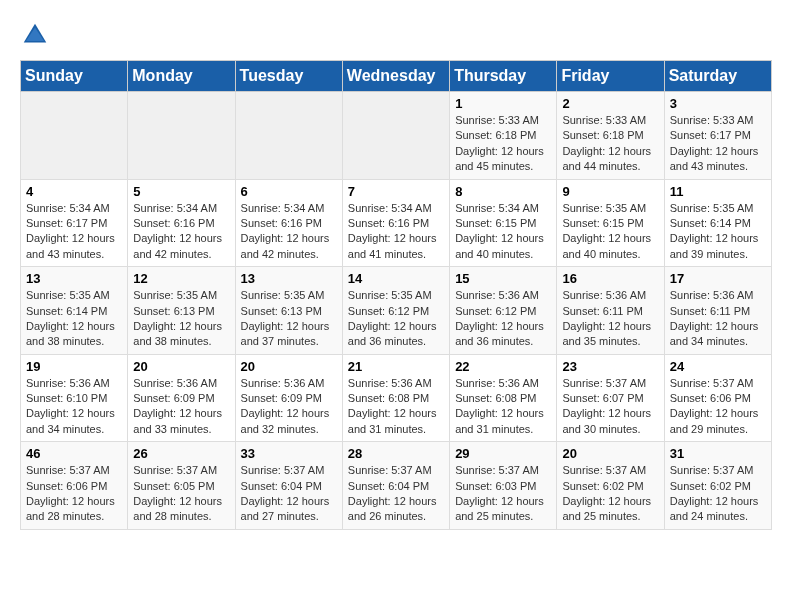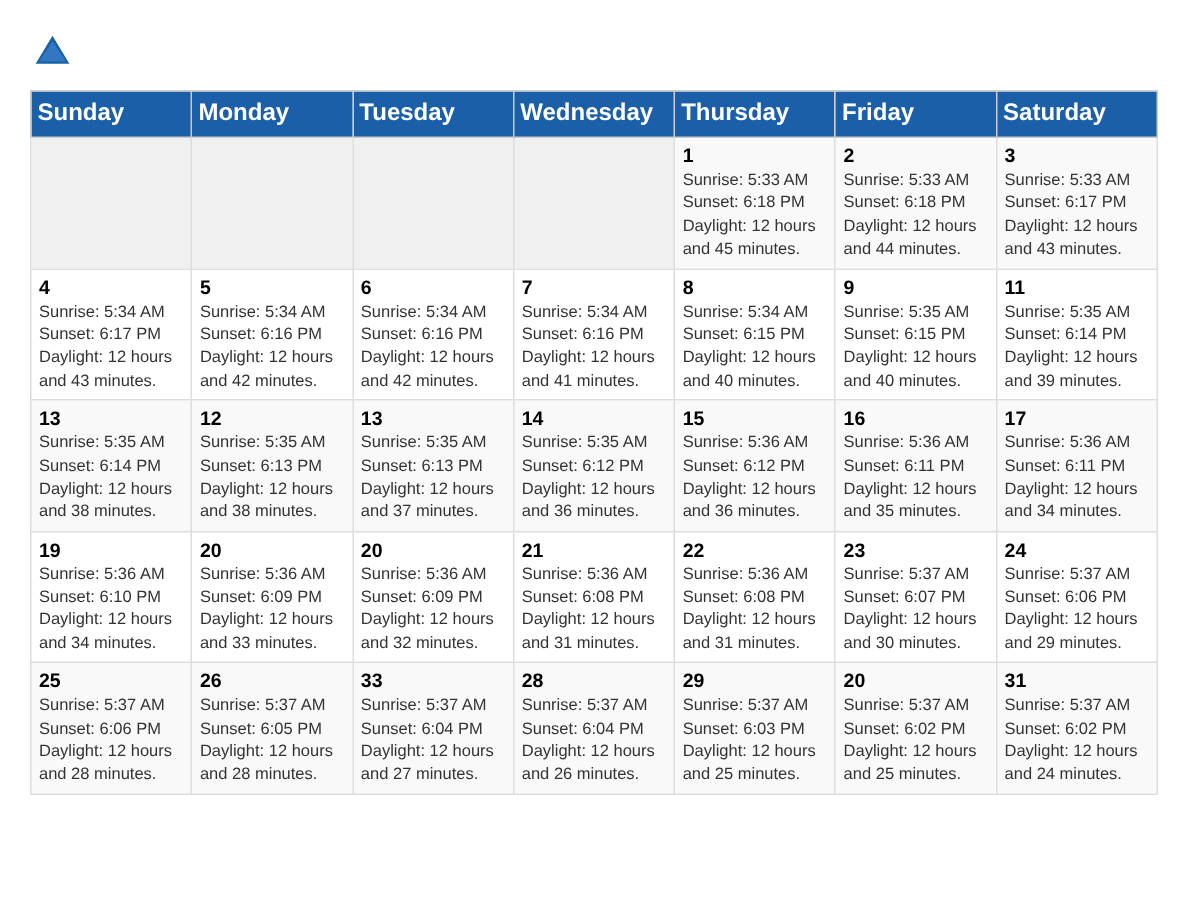--- a/index.html
+++ b/index.html
@@ -295,21 +295,21 @@
         <td>
           <span class="day-number">24</span>
           <div class="day-info" style="white-space: pre-line;">Sunrise: 5:37 AM
 Sunset: 6:06 PM
 Daylight: 12 hours
 and 29 minutes.</div>
         </td>
       </tr>
       <tr>
         <td>
-          <span class="day-number">25</span>
+          <span class="day-number">46</span>
           <div class="day-info" style="white-space: pre-line;">Sunrise: 5:37 AM
 Sunset: 6:06 PM
 Daylight: 12 hours
 and 28 minutes.</div>
         </td>
         <td>
           <span class="day-number">26</span>
           <div class="day-info" style="white-space: pre-line;">Sunrise: 5:37 AM
 Sunset: 6:05 PM
 Daylight: 12 hours

